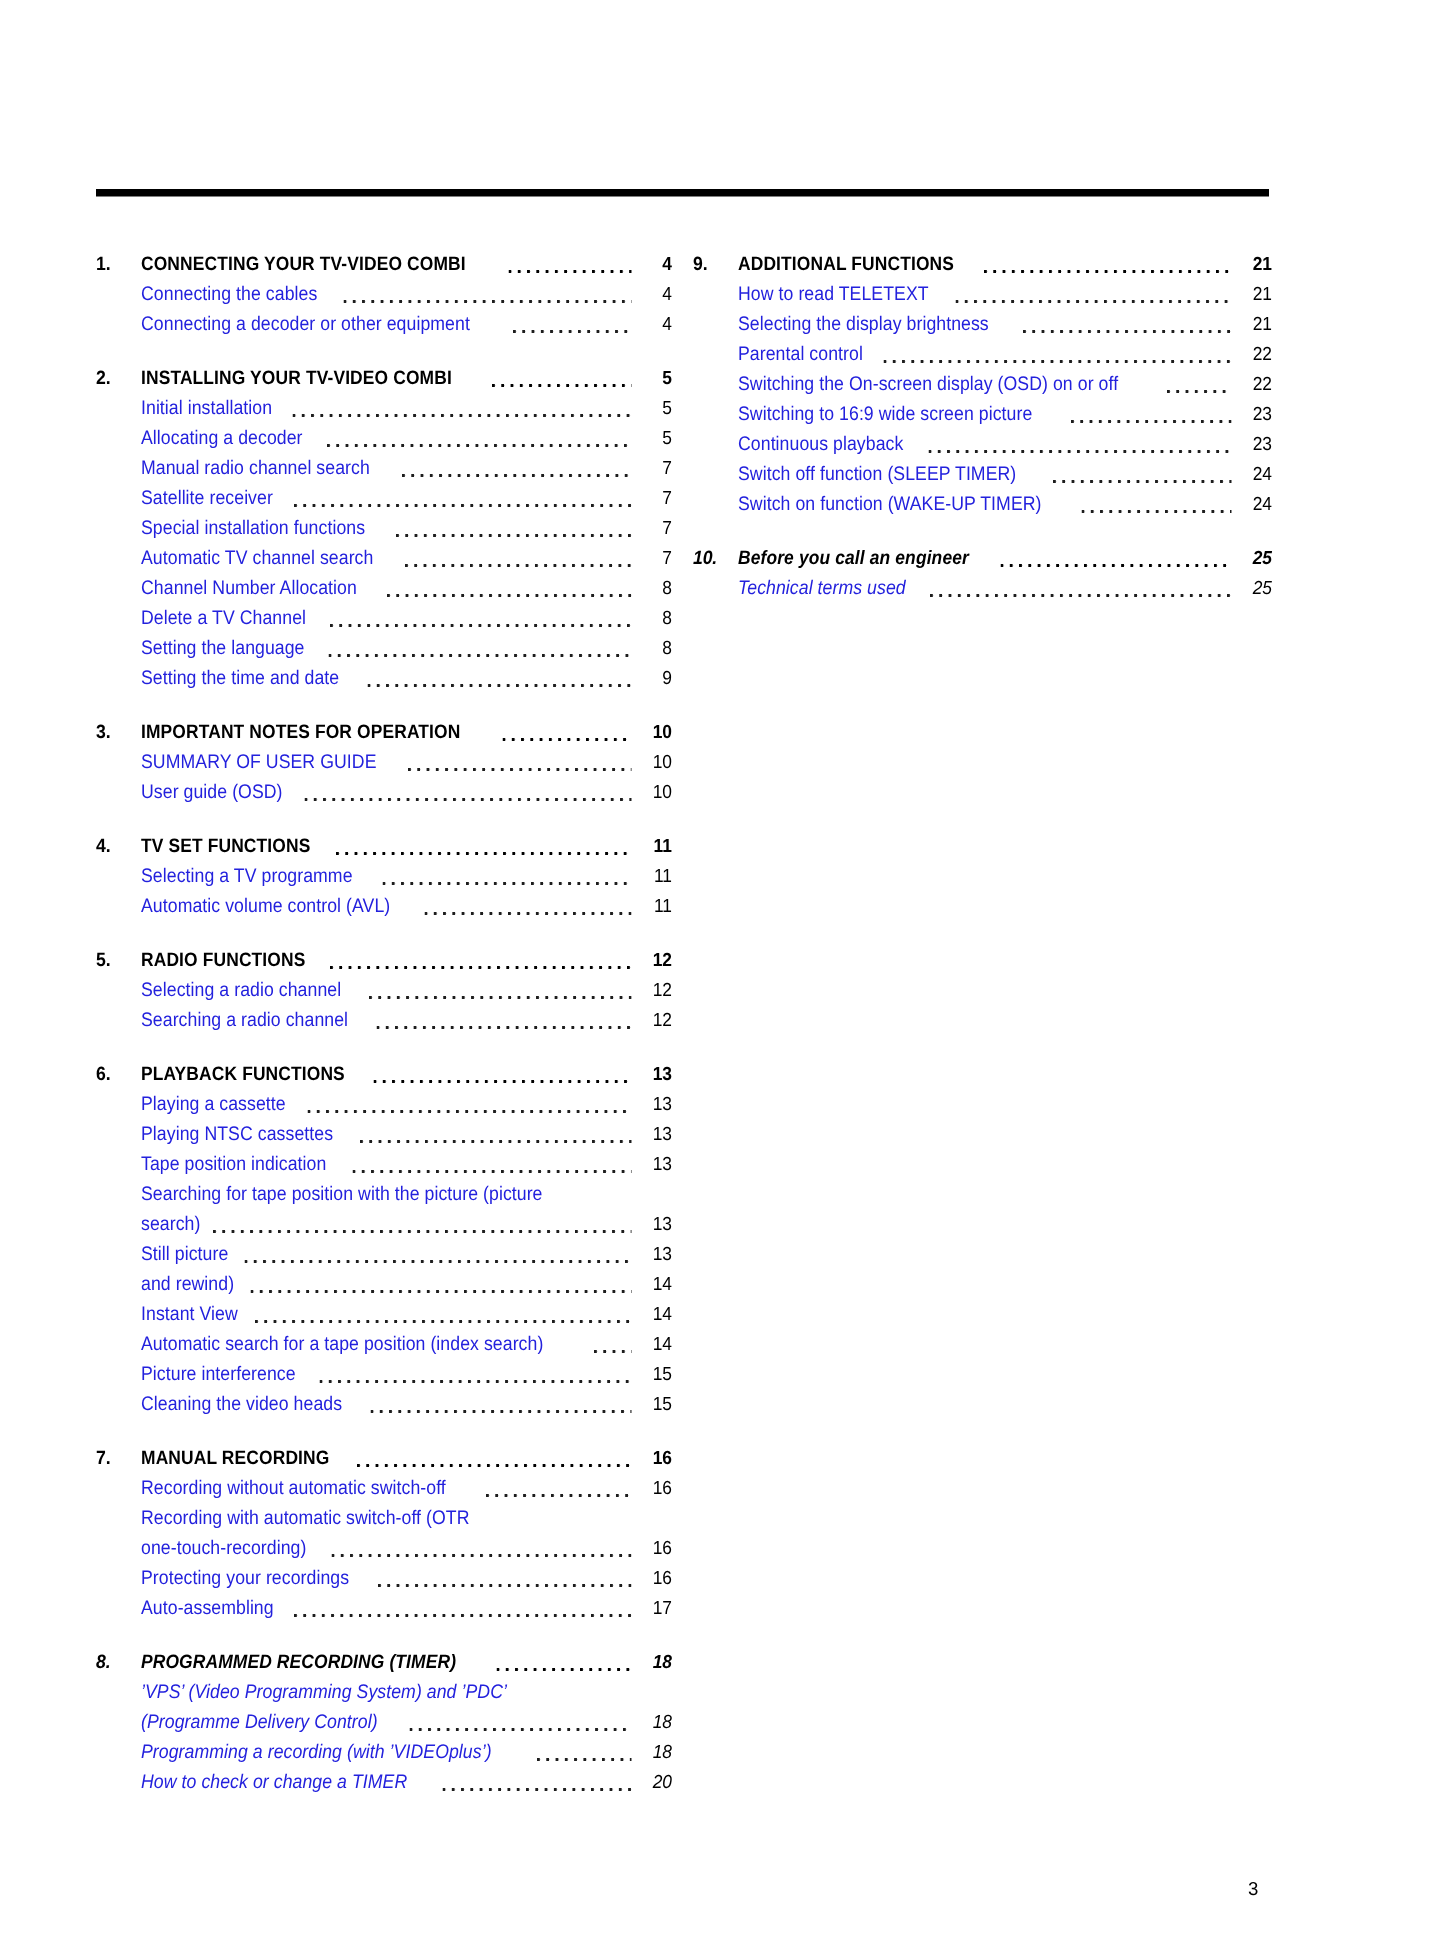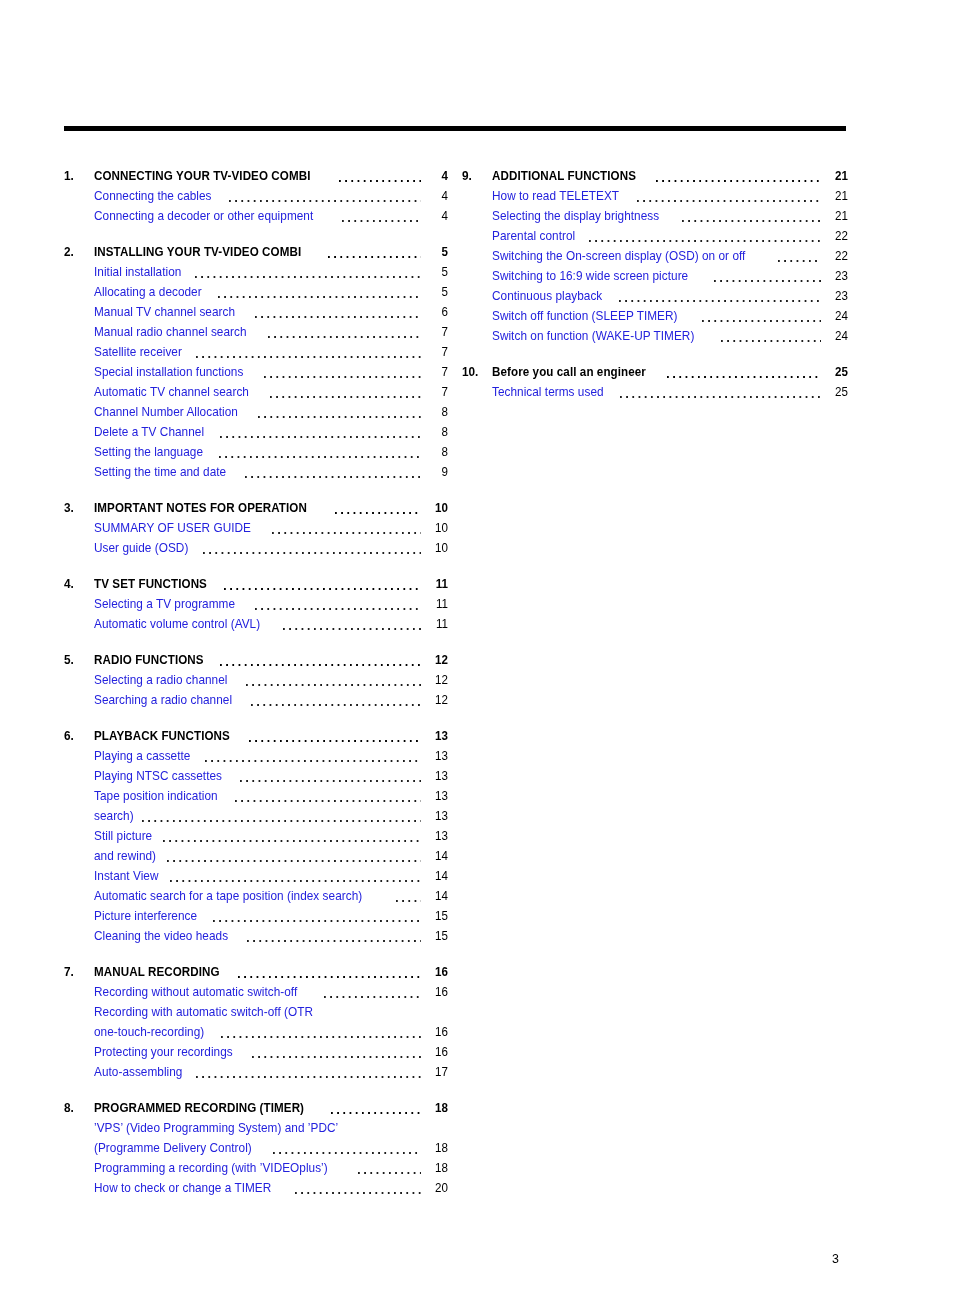--- a/index.html
+++ b/index.html
@@ -40,21 +40,21 @@
     align-items: flex-start;
   }
   .col {
     position: relative;
   }
   .col-left  { margin-left: 64px;  width: 384px; }
   .col-right { margin-left: 14px;  width: 386px; }
 
   
   .section { margin-bottom: 8px; }
-  .section:last-child { margin-bottom: 0; }
+  .section:last-child { margin-bottom: 0; font-style: italic; }
 
   
   .row {
     display: flex;
     align-items: baseline;
     width: 100%;
   }
   .num {
     flex: 0 0 30px;
     font-size: 12.8px;
@@ -192,25 +192,20 @@
                 <span class="label">Initial installation</span>
                 <span class="leader"></span>
                 <span class="pg">5</span>
               </div>
               <div class="line sub">
                 <span class="label">Allocating a decoder</span>
                 <span class="leader"></span>
                 <span class="pg">5</span>
               </div>
               <div class="line sub">
-                <span class="label">Manual TV channel search</span>
-                <span class="leader"></span>
-                <span class="pg">6</span>
-              </div>
-              <div class="line sub">
                 <span class="label">Manual radio channel search</span>
                 <span class="leader"></span>
                 <span class="pg">7</span>
               </div>
               <div class="line sub">
                 <span class="label">Satellite receiver</span>
                 <span class="leader"></span>
                 <span class="pg">7</span>
               </div>
               <div class="line sub">
@@ -332,20 +327,25 @@
               </div>
               <div class="line sub">
                 <span class="label">Playing NTSC cassettes</span>
                 <span class="leader"></span>
                 <span class="pg">13</span>
               </div>
               <div class="line sub">
                 <span class="label">Tape position indication</span>
                 <span class="leader"></span>
                 <span class="pg">13</span>
+              </div>
+              <div class="line sub">
+                <span class="label">Searching for tape position with the picture (picture</span>
+                <span class="leader none"></span>
+                <span class="pg blank"></span>
               </div>
               <div class="line sub">
                 <span class="label">search)</span>
                 <span class="leader"></span>
                 <span class="pg">13</span>
               </div>
               <div class="line sub">
                 <span class="label">Still picture</span>
                 <span class="leader"></span>
                 <span class="pg">13</span>

